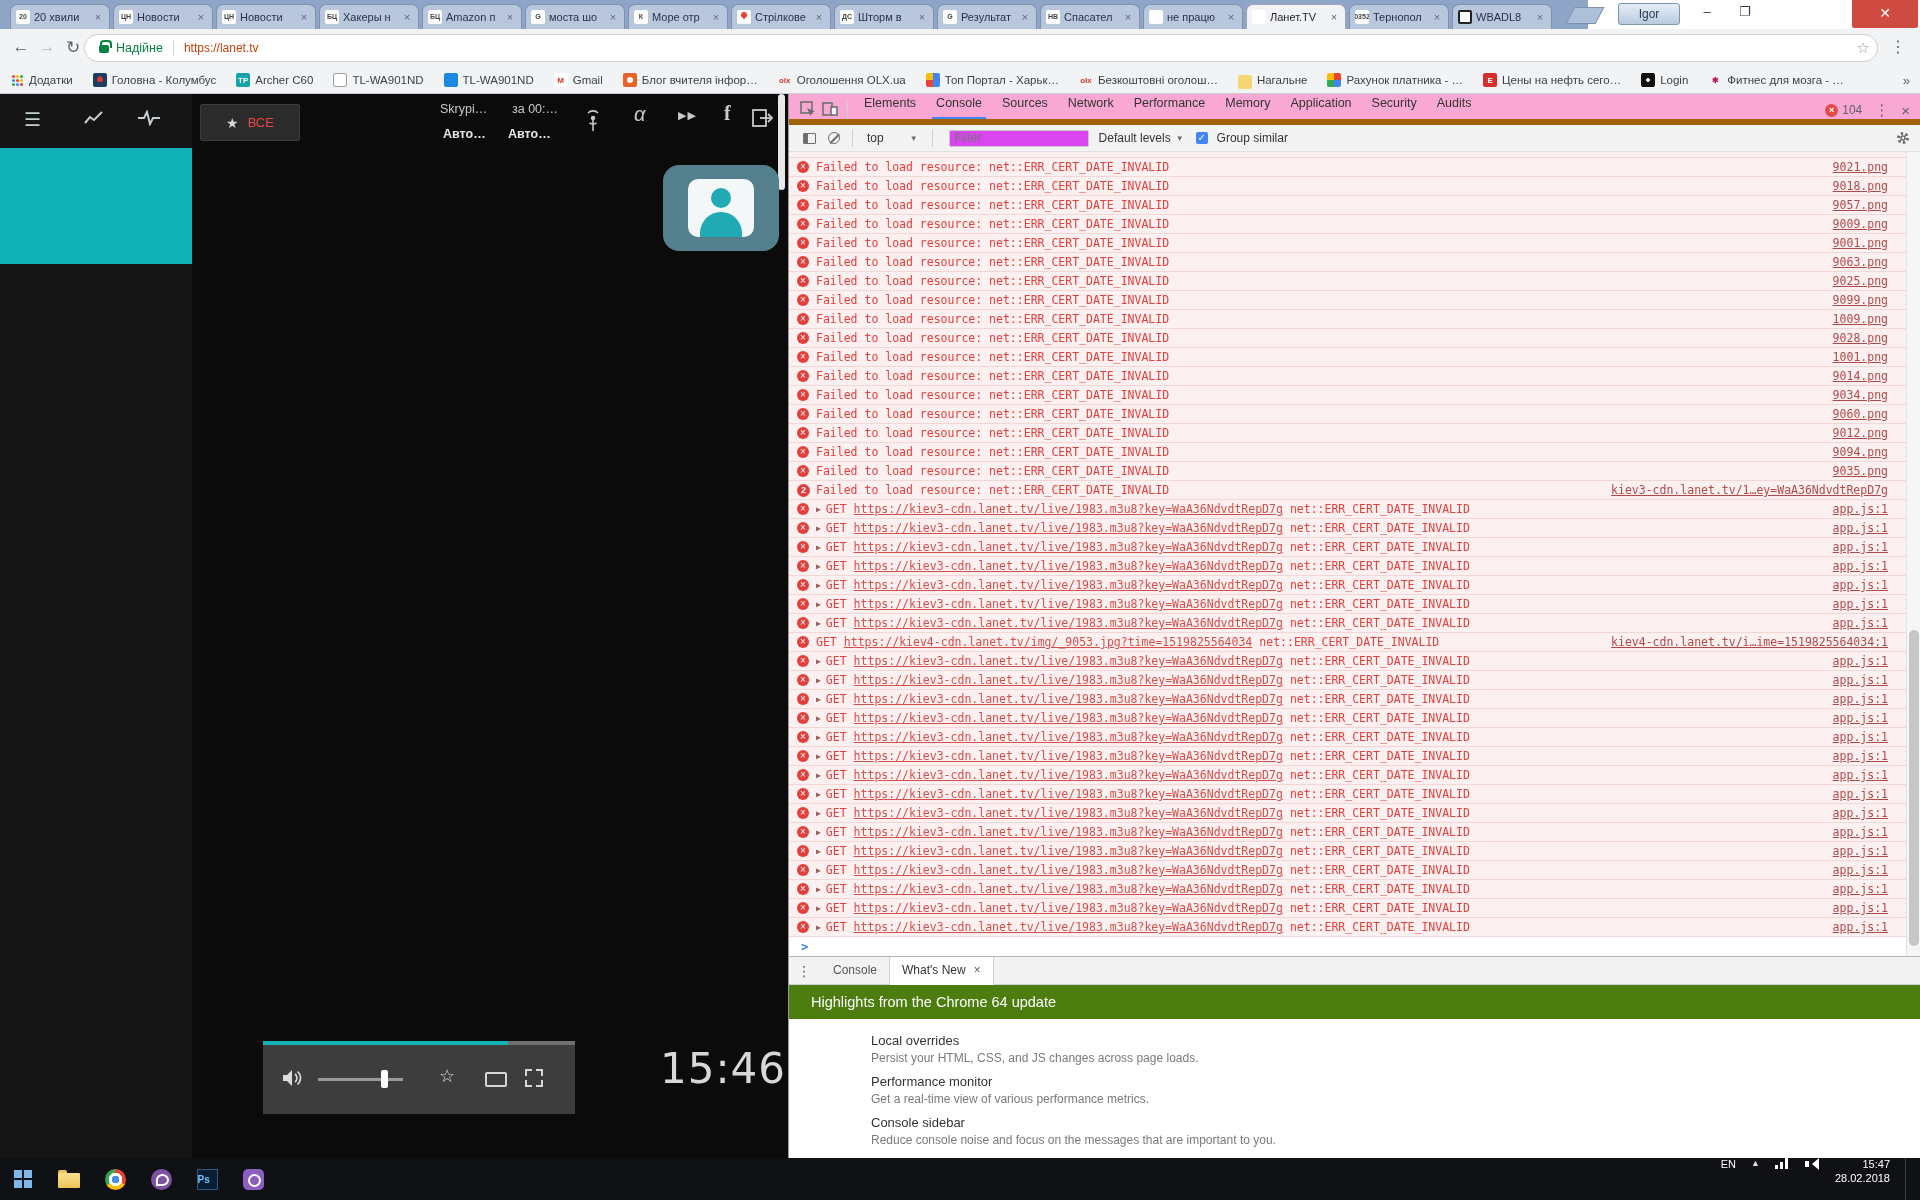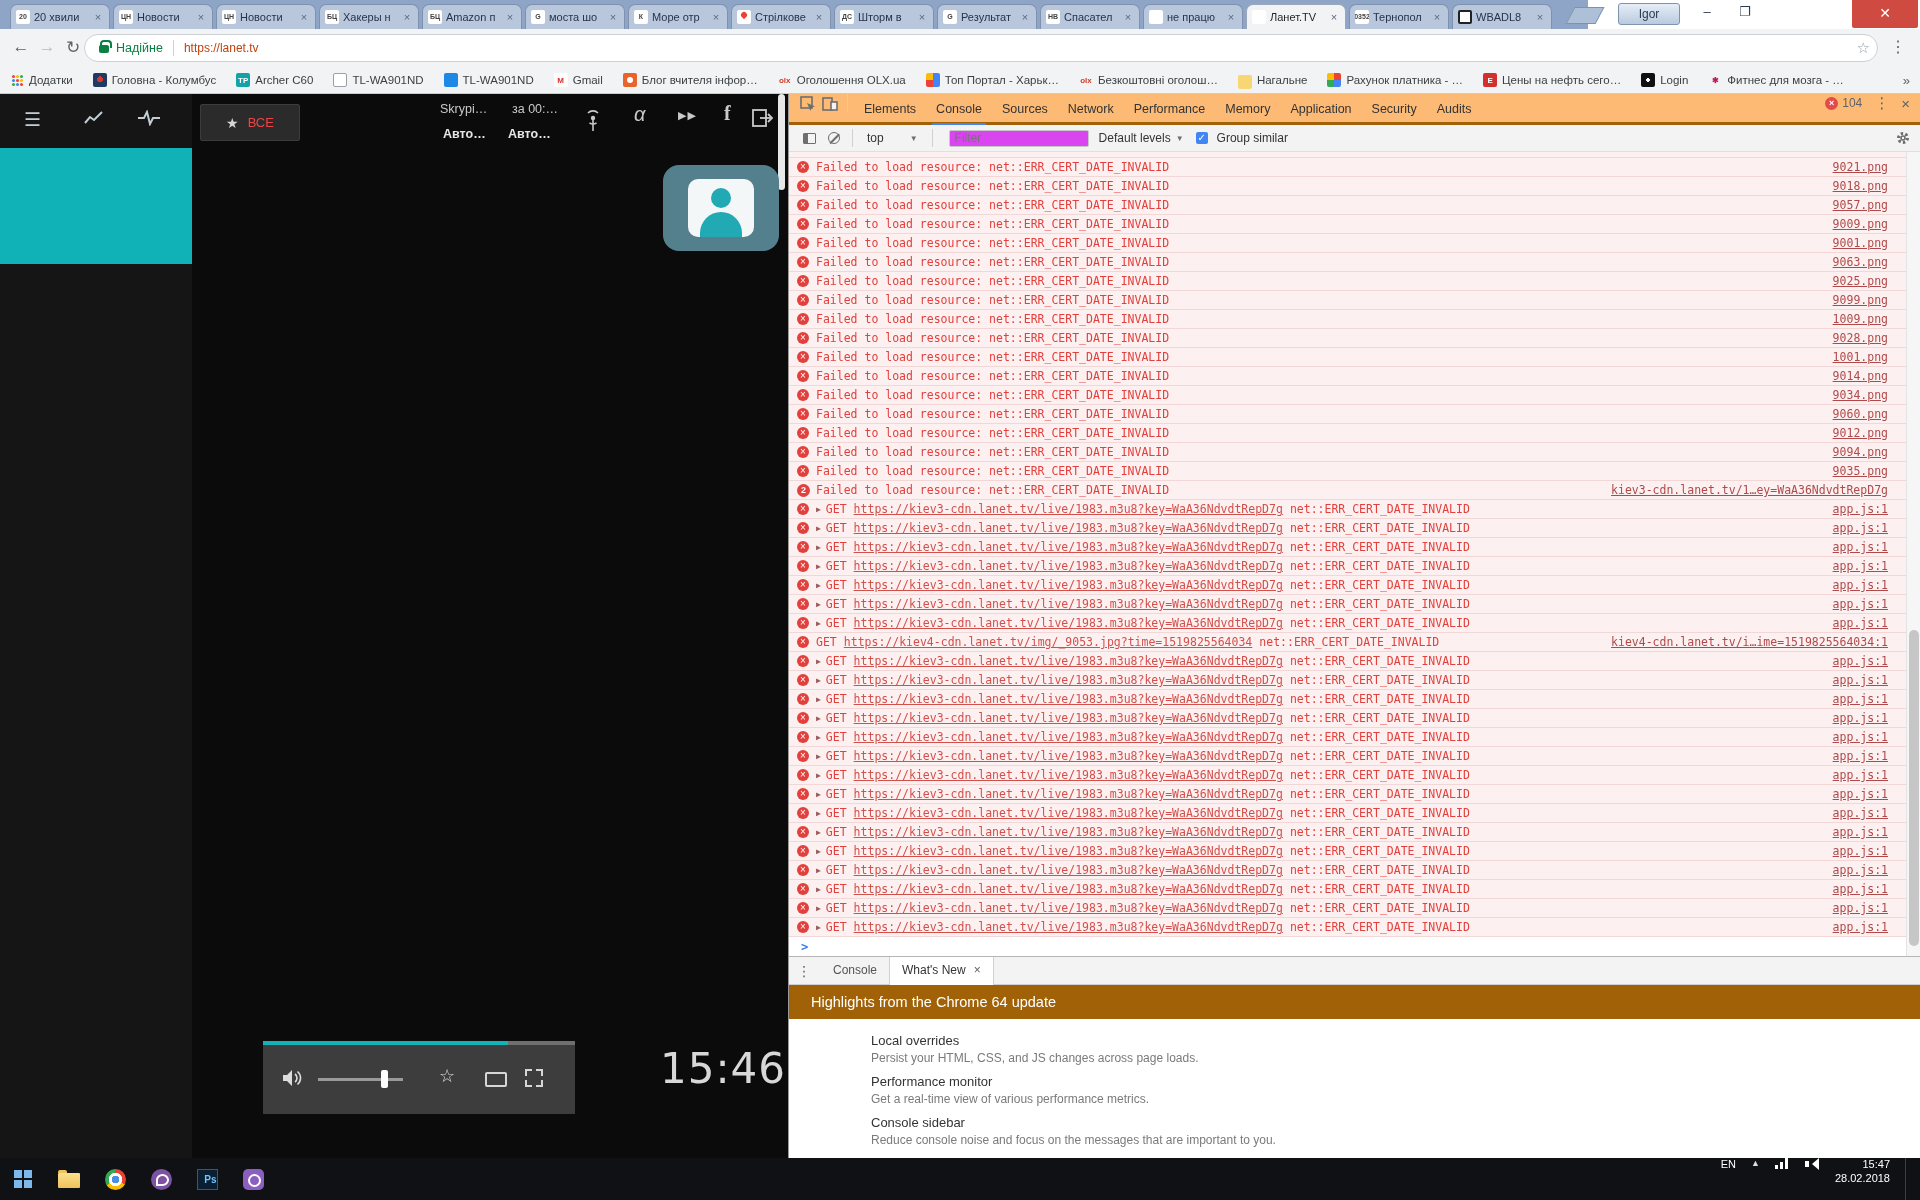--- a/index.html
+++ b/index.html
@@ -118,22 +118,22 @@
         background:
          linear-gradient(#d6d6d6,#d6d6d6) 0 0/7px 2px no-repeat,linear-gradient(#d6d6d6,#d6d6d6) 0 0/2px 7px no-repeat,
          linear-gradient(#d6d6d6,#d6d6d6) 100% 0/7px 2px no-repeat,linear-gradient(#d6d6d6,#d6d6d6) 100% 0/2px 7px no-repeat,
          linear-gradient(#d6d6d6,#d6d6d6) 0 100%/7px 2px no-repeat,linear-gradient(#d6d6d6,#d6d6d6) 0 100%/2px 7px no-repeat,
          linear-gradient(#d6d6d6,#d6d6d6) 100% 100%/7px 2px no-repeat,linear-gradient(#d6d6d6,#d6d6d6) 100% 100%/2px 7px no-repeat;}
   .bigclock{position:absolute;left:600px;top:950px;width:186px;text-align:right;color:#d8d8d8;
             font-family:"DejaVu Sans",sans-serif;font-size:42px;letter-spacing:1px;}
 
   
   .devtools{position:absolute;left:788px;top:94px;width:1132px;height:1064px;background:#fff;border-left:1px solid #9a9a9a;}
-  .dt-tabbar{position:relative;height:31px;background:#fdba74;border-bottom:3px solid #a16207;
-             display:flex;align-items:flex-start;padding-left:8px;}
+  .dt-tabbar{position:relative;height:31px;background:#f9a8d4;border-bottom:6px solid #a16207;
+             display:flex;align-items:flex-end;padding-left:8px;}
   .dt-ic{width:22px;height:20px;display:flex;align-items:center;justify-content:center;color:#6e6e6e;}
   .dt-sep{width:1px;height:18px;background:#d0d0d0;margin:0 6px;}
   .dt-tab{padding:0 10px;font-size:12.5px;color:#333;height:31px;line-height:30px;position:relative;white-space:nowrap;}
   .dt-tab.active::after{content:"";position:absolute;left:6px;right:6px;bottom:0;height:2px;background:#4285f4;}
   .dt-right{margin-left:auto;display:flex;align-items:center;gap:12px;padding-right:10px;}
   .errbadge{display:flex;align-items:center;gap:4px;font-size:12px;color:#5f6368;}
   .errdot{width:13px;height:13px;border-radius:50%;background:#e34b4b;color:#fff;font-size:9px;
           text-align:center;line-height:13px;font-weight:bold;}
   .kebab{color:#5f6368;font-size:15px;}
   .dtclose{color:#5f6368;font-size:15px;}
@@ -173,21 +173,21 @@
   .cscroll .thumb{position:absolute;left:2px;top:478px;width:10px;height:316px;background:#c6c6c6;border-radius:6px;}
 
   
   .drawer{position:relative;height:202px;border-top:1px solid #b5b5b5;background:#fff;}
   .drawtabs{height:28px;background:#f3f3f3;border-bottom:1px solid #d0d0d0;display:flex;align-items:center;padding-left:8px;}
   .drawkebab{color:#5f6368;font-size:14px;margin-right:10px;}
   .dtab{padding:0 12px;height:28px;line-height:27px;font-size:12px;color:#555;white-space:nowrap;}
   .dtab.active{background:#fff;border-left:1px solid #d0d0d0;border-right:1px solid #d0d0d0;color:#333;
                display:flex;align-items:center;gap:8px;}
   .dtab .tclose2{color:#5f6368;}
-  .wnheader{height:34px;background:#a16207;color:#fff;font-size:14.5px;line-height:34px;padding-left:22px;}
+  .wnheader{height:34px;background:#4d7c0f;color:#fff;font-size:14.5px;line-height:34px;padding-left:22px;}
   .wncontent{position:relative;height:140px;overflow:hidden;padding:14px 0 0 82px;}
   .wnitem{margin-bottom:9px;max-width:460px;}
   .wntitle{font-size:13px;color:#333;margin-bottom:3px;}
   .wndesc{font-size:12px;color:#7a7a7a;}
   .promo{position:absolute;left:564px;top:24px;width:264px;height:119px;background:#3b76e0;overflow:hidden;}
   .promo .ring1{position:absolute;left:40px;top:14px;width:72px;height:72px;border:4px solid #fff;border-radius:50%;}
   .promo .ring2{position:absolute;left:62px;top:36px;width:28px;height:28px;border:3px solid #fff;border-radius:50%;}
   .promo .pdot{position:absolute;left:190px;top:44px;width:12px;height:12px;background:#fff;border-radius:50%;}
   .promo .yt{position:absolute;left:84px;top:72px;width:56px;height:40px;background:#e62117;border-radius:10px;}
   .promo .yt::after{content:"";position:absolute;left:22px;top:11px;border:9px solid transparent;border-left:14px solid #fff;}
@@ -201,21 +201,21 @@
   .winflag span{background:#7cb8ec;}
   .tb-folder{width:22px;height:15px;background:linear-gradient(#fbe08e,#eec35a);border-radius:1px;position:relative;margin-top:3px;}
   .tb-folder::before{content:"";position:absolute;left:0;top:-3px;width:9px;height:3px;background:#eec35a;border-radius:2px 2px 0 0;}
   .tb-chrome{width:21px;height:21px;border-radius:50%;
      background:radial-gradient(circle,#4a90e2 0 4px,#fff 4px 6.5px,rgba(0,0,0,0) 7px),
                 conic-gradient(#ea4335 0 33%,#fbbc05 0 66%,#34a853 0 100%);}
   .tb-viber{width:21px;height:21px;border-radius:50%;background:#7d52a0;position:relative;}
   .tb-viber::after{content:"";position:absolute;left:5px;top:5px;width:9px;height:8px;border:2px solid #fff;
                    border-radius:50% 50% 50% 0;}
   .tb-ps{width:21px;height:21px;background:#0a1f33;border:1px solid #2c5a82;color:#6fc3ff;
-         font-size:10px;font-weight:bold;text-align:right;line-height:19px;}
+         font-size:10px;font-weight:bold;text-align:left;line-height:19px;}
   .tb-purple{width:21px;height:21px;border-radius:5px;background:#8a5fc0;position:relative;}
   .tb-purple::after{content:"";position:absolute;left:5px;top:5px;width:9px;height:9px;border:2px solid #fff;border-radius:50%;}
   .tray{margin-left:auto;display:flex;align-items:flex-start;gap:15px;padding-right:8px;font-size:11px;}
   .trayarrow{font-size:9px;color:#ddd;}
   .bars{width:15px;height:11px;
     background:linear-gradient(#fff,#fff) 0 100%/3px 4px no-repeat,
                linear-gradient(#fff,#fff) 5px 100%/3px 7px no-repeat,
                linear-gradient(#fff,#fff) 10px 100%/3px 11px no-repeat;}
   .spk{position:relative;width:15px;height:12px;}
   .spk::before{content:"";position:absolute;left:0;top:3px;width:4px;height:6px;background:#fff;}

